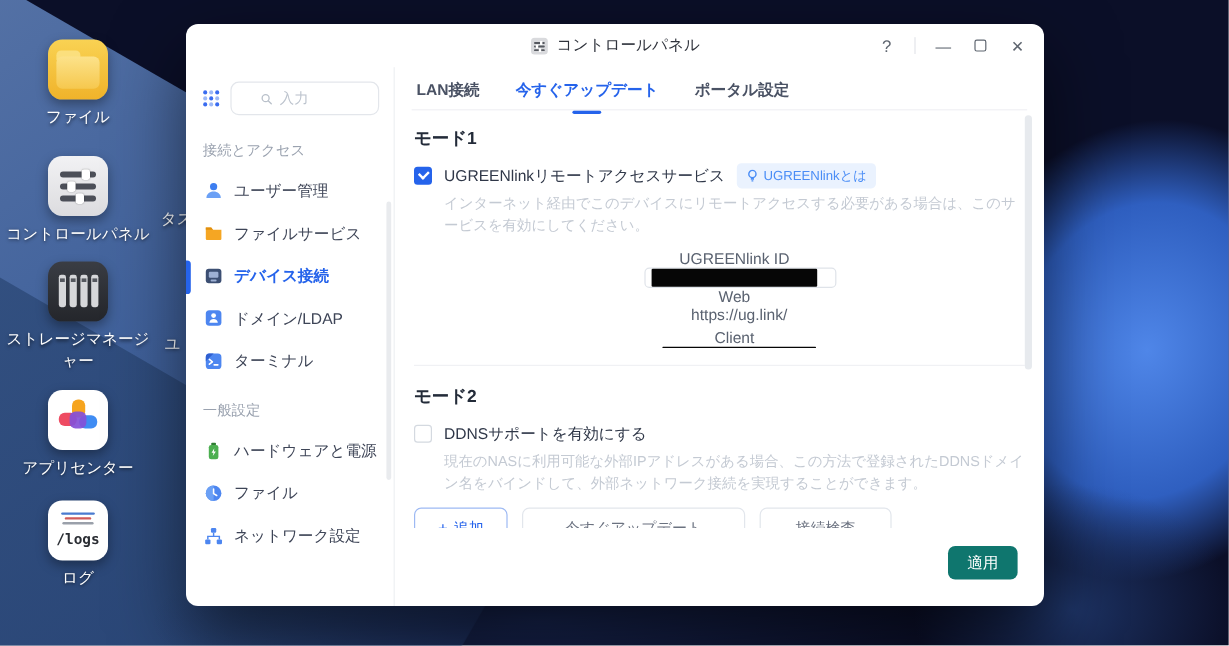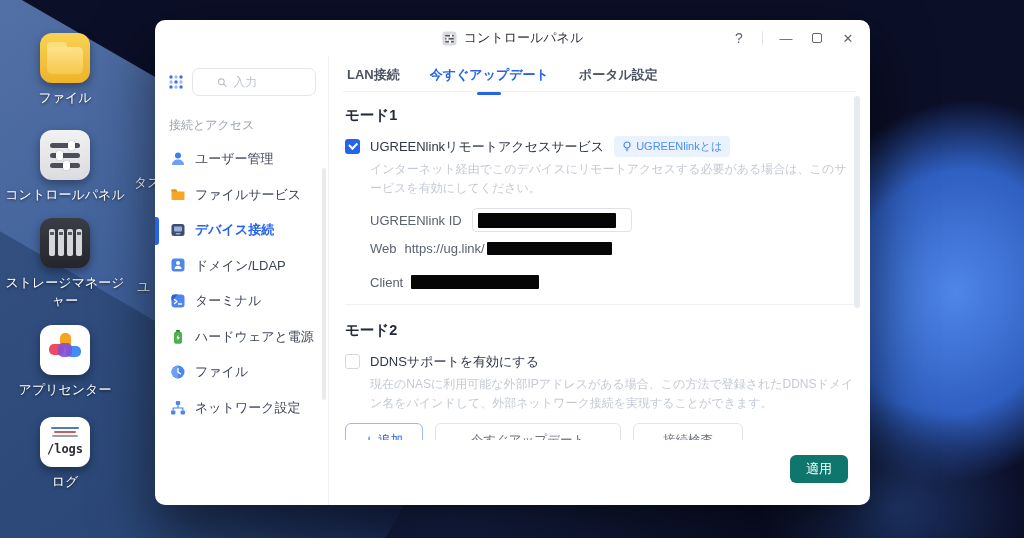--- a/index.html
+++ b/index.html
@@ -88,21 +88,21 @@
   .mode-heading { margin-top:14px; font-size:14.5px; font-weight:bold; color:#232b39; height:19px; }
   .cb-row { margin-top:12px; display:flex; align-items:center; height:19px; }
   .checkbox { width:15px; height:15px; border-radius:3px; flex:0 0 auto; position:relative; cursor:pointer; }
   .checkbox.checked { background:#2563eb; }
   .checkbox.checked::after { content:""; position:absolute; left:4px; top:3px; width:6px; height:3.5px; border-left:2px solid #fff; border-bottom:2px solid #fff; transform:rotate(-45deg); }
   .checkbox.unchecked { background:#fff; border:1px solid #d4d9e0; }
   .cb-label { margin-left:10px; font-size:13px; color:#2f3748; font-weight:500; }
   .badge { margin-left:10px; display:inline-flex; align-items:center; gap:4px; background:#eaf2fe; color:#4a8df6; font-size:11px; padding:3px 8px; border-radius:4px; cursor:pointer; }
   .mode-desc { margin:4px 0 0 25px; max-width:700px; font-size:12px; line-height:1.6; color:#c4cad3; height:38px; }
 
-  .field-row { margin-left:25px; display:flex; align-items:center; font-size:13px; color:#5a6270; }
+  .field-row { margin-left:25px; display:flex; align-items:center; font-size:13px; color:#5a6270;flex-direction:column; }
   .row-id { margin-top:10px; height:24px; }
   .row-web { margin-top:8px; height:16px; }
   .row-client { margin-top:18px; height:16px; }
   .id-input { margin-left:10px; width:160px; height:24px; border:1px solid #dfe3e9; border-radius:4px; display:flex; align-items:center; padding:0 5px; background:#fff; }
   .redact { background:#060606; border-radius:1px; }
   .redact-id { width:138px; height:15px; }
   .redact-web { width:125px; height:13px; margin-left:2px; }
   .redact-client { width:128px; height:14px; margin-left:8px; }
   .web-prefix { margin-left:8px; }
 
@@ -276,20 +276,21 @@
         <div class="sb-item">
           <svg width="16" height="16" viewBox="0 0 16 16">
             <rect x="1.5" y="1.5" width="13" height="13" rx="3" fill="#4d86f0"></rect>
             <path d="M1.5 8 L8 1.5 h-3.5 a3 3 0 0 0-3 3z" fill="#2f5fd0"></path>
             <path d="M4.5 6.5l2.5 2-2.5 2" fill="none" stroke="#fff" stroke-width="1.4" stroke-linecap="round" stroke-linejoin="round"></path>
             <line x1="8.5" y1="11" x2="11.5" y2="11" stroke="#fff" stroke-width="1.4" stroke-linecap="round"></line>
           </svg>
           <span class="sb-label">ターミナル</span>
         </div>
 
+        <div class="sb-section">一般設定</div>
 
         <div class="sb-item">
           <svg width="16" height="16" viewBox="0 0 16 16">
             <rect x="6" y="1" width="4" height="2" rx="0.8" fill="#2e7d32"></rect>
             <rect x="4" y="2.8" width="8" height="12" rx="2" fill="#4caf50"></rect>
             <path d="M8.6 5.5 L6.3 9.2 h1.6 l-0.6 2.8 2.6-3.8 h-1.7z" fill="#fff"></path>
           </svg>
           <span class="sb-label">ハードウェアと電源</span>
         </div>
 

